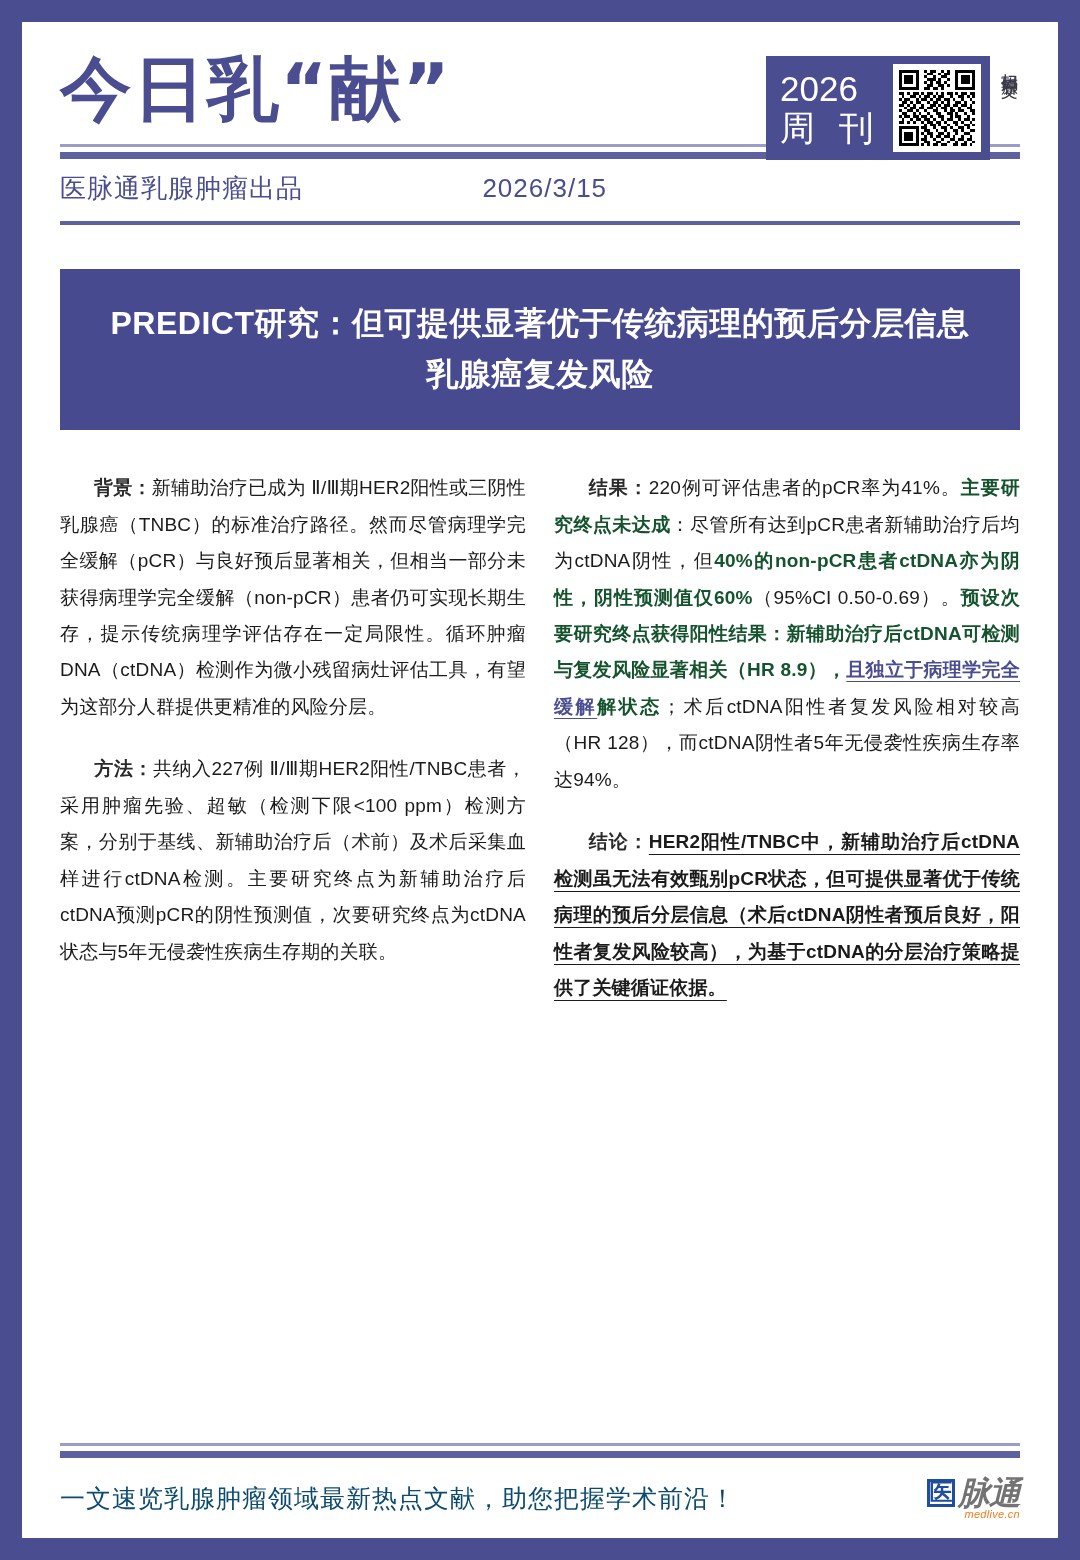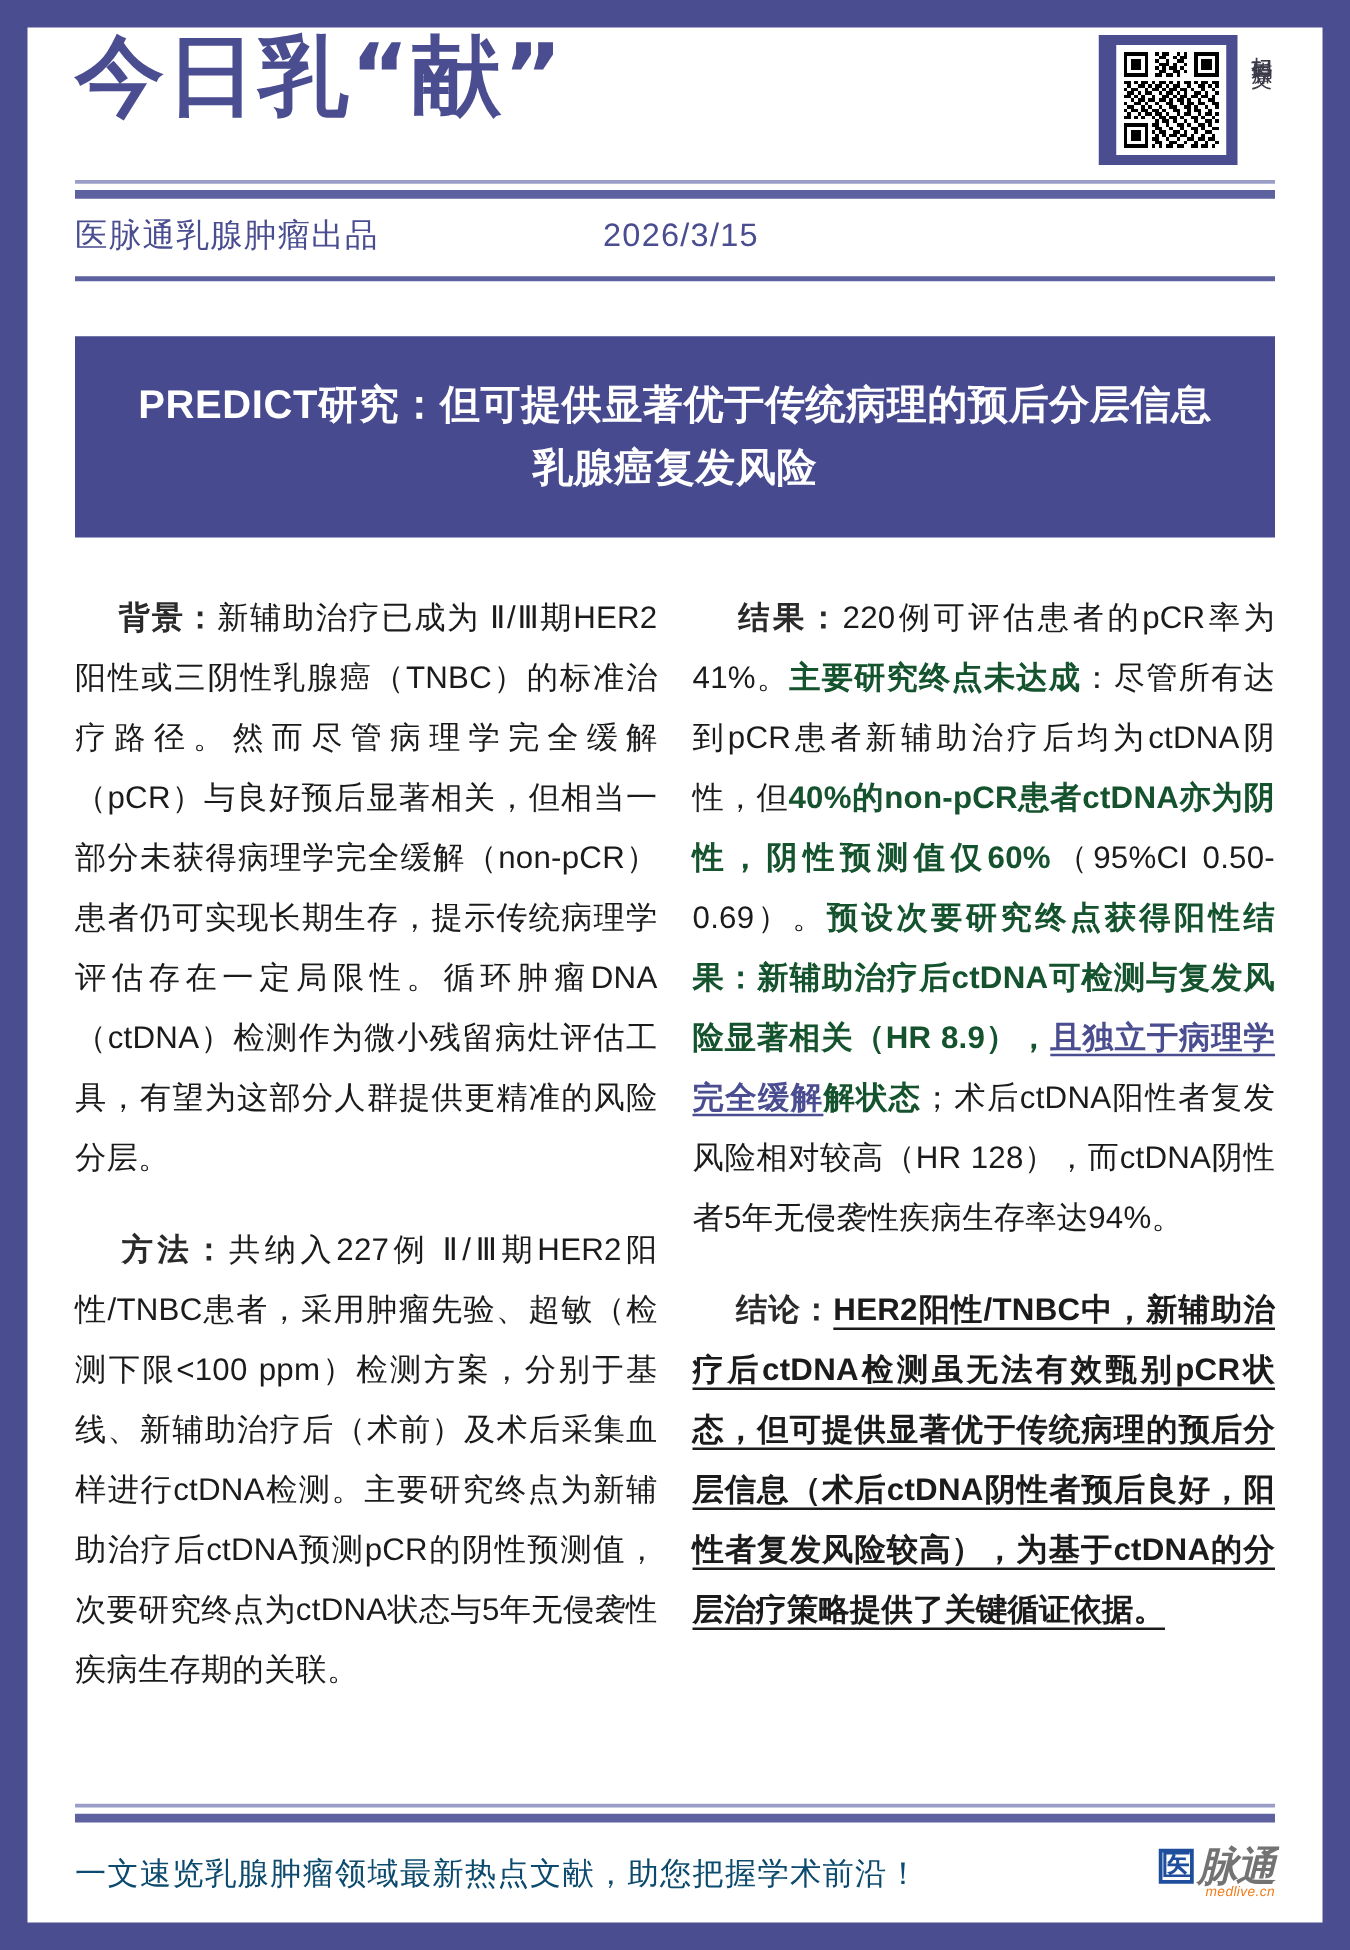--- a/index.html
+++ b/index.html
@@ -23,21 +23,21 @@
     height: 100%;
     padding: 0 38px;
     box-sizing: border-box;
   }
 
   
   .masthead {
     display: flex;
     align-items: flex-start;
     justify-content: space-between;
-    padding-top: 4px;
+    padding-top: 32px;
     height: 122px;
     box-sizing: border-box;
   }
   .brand-title {
     font-size: 70px;
     font-weight: 700;
     color: #4a4d90;
     letter-spacing: 2px;
     line-height: 1.0;
     white-space: nowrap;
@@ -145,21 +145,21 @@
   .columns {
     display: flex;
     gap: 28px;
     margin-top: 40px;
   }
   .col {
     flex: 1;
     min-width: 0;
   }
   .para {
-    font-size: 25px;
+    font-size: 19px;
     line-height: 1.92;
     color: #1b1b1b;
     text-align: justify;
     text-justify: inter-character;
     margin: 0 0 26px 0;
     letter-spacing: 0.2px;
   }
   .para:last-child { margin-bottom: 0; }
   .indent { display: inline-block; width: 34px; }
   .lead {
@@ -244,20 +244,24 @@
 <body>
 
 <div class="page">
   <div class="inner">
 
     <div class="masthead">
       <div class="brand-title">今日乳“献”</div>
 
       <div class="badge-group">
         <div class="badge-box">
+          <div class="badge-text">
+            <span class="badge-year">2026</span>
+            <span class="badge-week">周 刊</span>
+          </div>
           <div class="qr">
             <svg viewBox="0 0 29 29" width="82" height="82" shape-rendering="crispEdges">
               <rect width="29" height="29" fill="#fff"></rect>
               <g fill="#000">
                 <rect x="1" y="1" width="7" height="1"></rect>
                   <rect x="1" y="7" width="7" height="1"></rect>
                 <rect x="1" y="1" width="1" height="7"></rect>
                   <rect x="7" y="1" width="1" height="7"></rect>
                 <rect x="3" y="3" width="3" height="3"></rect>
                 <rect x="21" y="1" width="7" height="1"></rect>

